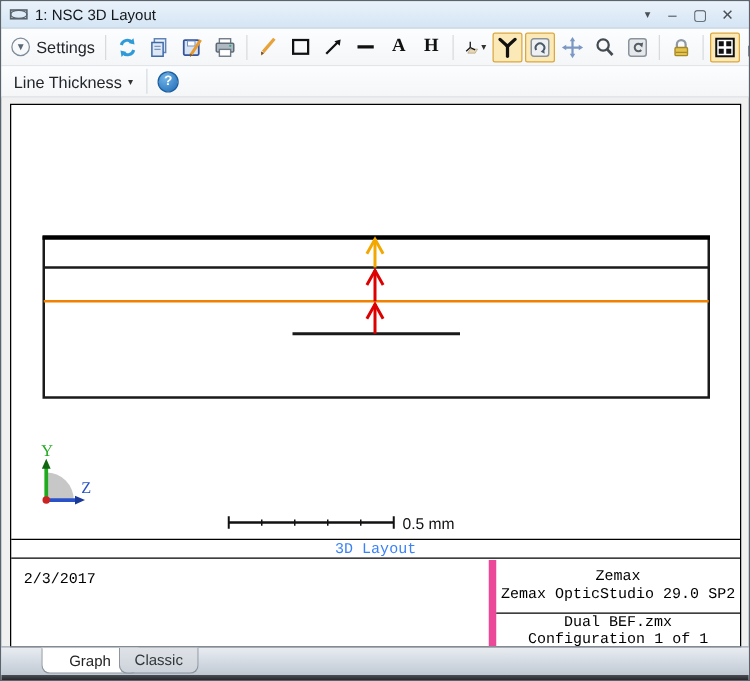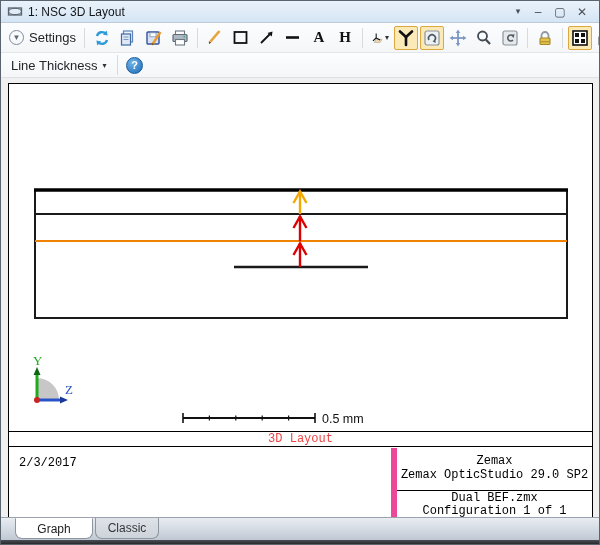--- a/index.html
+++ b/index.html
@@ -49,21 +49,21 @@
     border:1px solid #1b5d9e;}
   
   #canvas{
     position:absolute;left:7px;top:82px;width:585px;height:435px;
     background:#fff;border:1px solid #000;
   }
   #drawing{position:absolute;left:0;top:0;}
   .caption-band{
     position:absolute;left:0;right:0;top:347px;height:16px;
     border-top:1px solid #000;border-bottom:1px solid #000;
-    text-align:center;font-family:"Liberation Mono",monospace;font-size:12px;line-height:15px;color:#ef4444;
+    text-align:center;font-family:"Liberation Mono",monospace;font-size:12px;line-height:15px;color:#3b82f6;
   }
   .info-left{
     position:absolute;left:0;top:364px;width:388px;bottom:0;
     border-right:6px solid #ec4899;
     font-family:"Liberation Mono",monospace;font-size:12px;color:#000;
     padding:8px 0 0 10px;
   }
   .info-rt{
     position:absolute;left:388px;right:0;top:364px;height:43px;
     border-bottom:1px solid #000;text-align:center;
@@ -81,21 +81,21 @@
     background:linear-gradient(#e9edf2,#c7cfd9 70%,#b8c1cc);
     border-top:1px solid #9aa3ad;
   }
   .tabstrip::after{content:"";position:absolute;left:0;right:0;bottom:0;height:4px;
     background:linear-gradient(#4a4e54,#26282c);}
   .tab{
     position:absolute;top:0;height:21px;display:flex;align-items:center;justify-content:center;
     font-size:12px;color:#222;border:1px solid #8d959e;border-top:none;
     border-radius:0 0 7px 7px;padding:0 12px;
   }
-  .tab.active{background:#fff;left:14px;width:78px;border-top:1px solid #fff;}
+  .tab.active{background:#fff;left:32px;width:78px;border-top:1px solid #fff;}
   .tab.inactive{background:linear-gradient(#dfe3e8,#cdd3da);left:94px;width:64px;color:#33373c;}
   svg{display:block;}
 </style>
 </head>
 <body>
 
 <div id="window">
 
   <div class="titlebar">
     <svg class="app-icon" viewBox="0 0 16 13">

